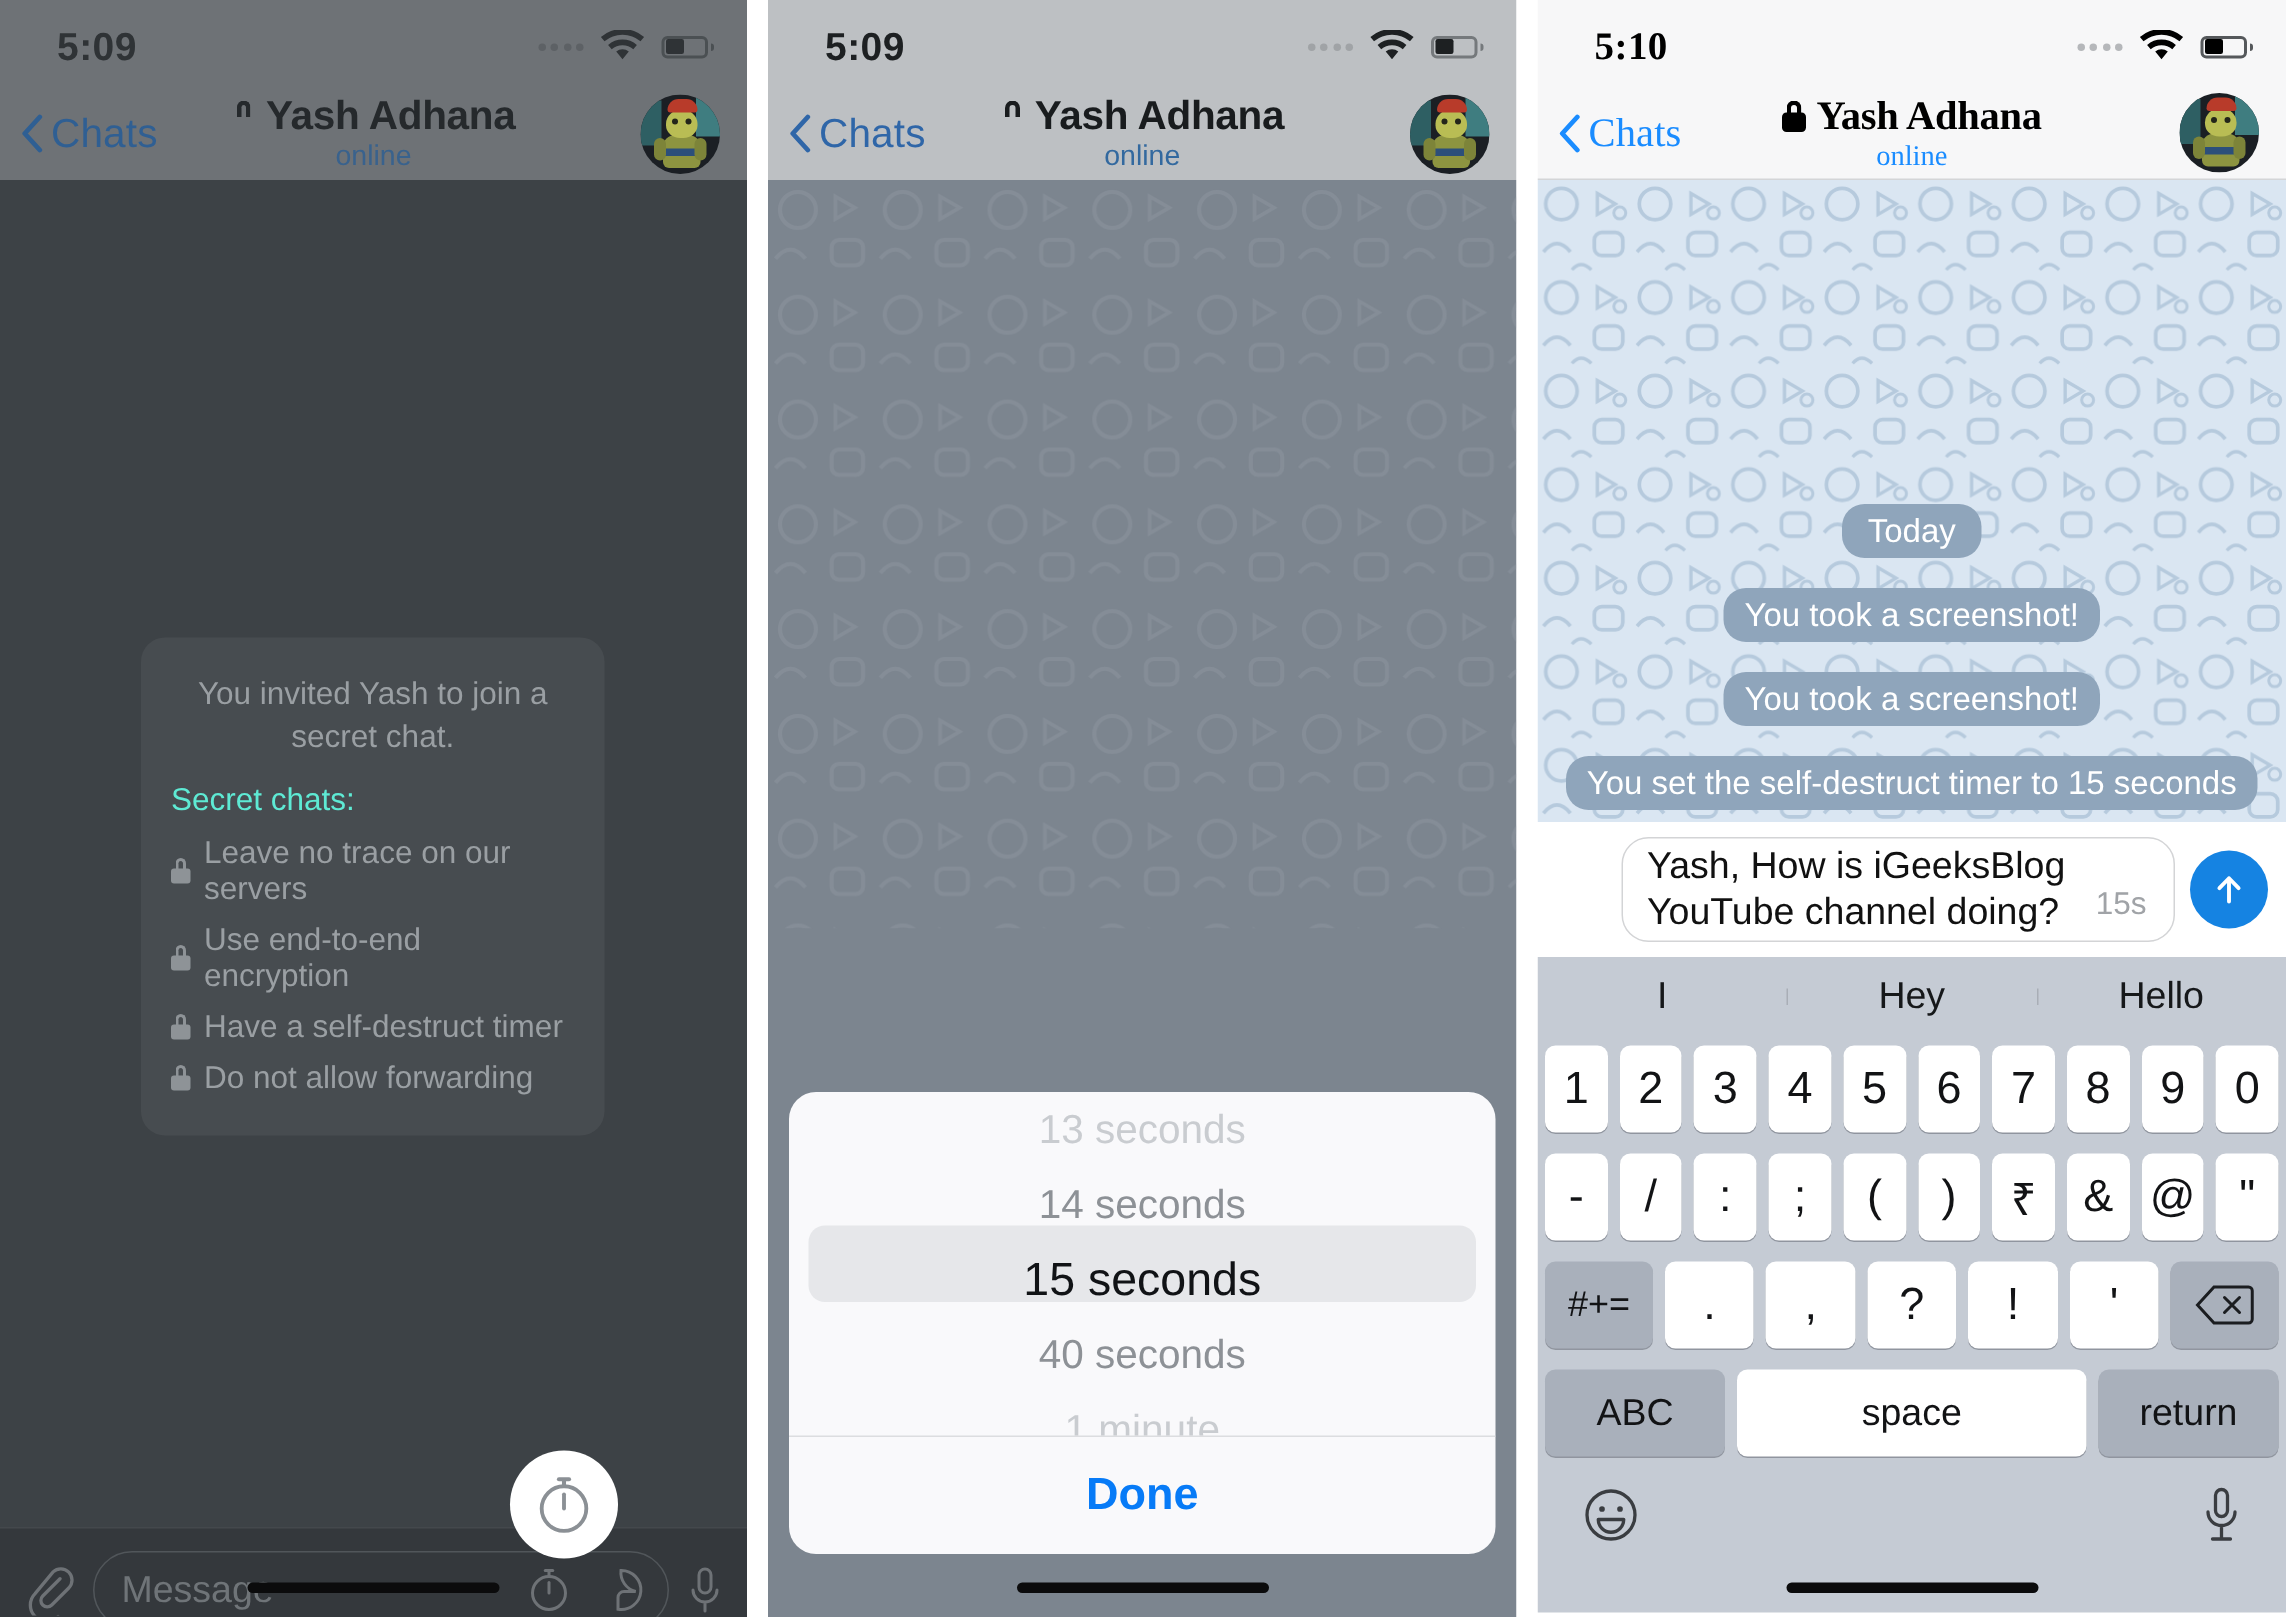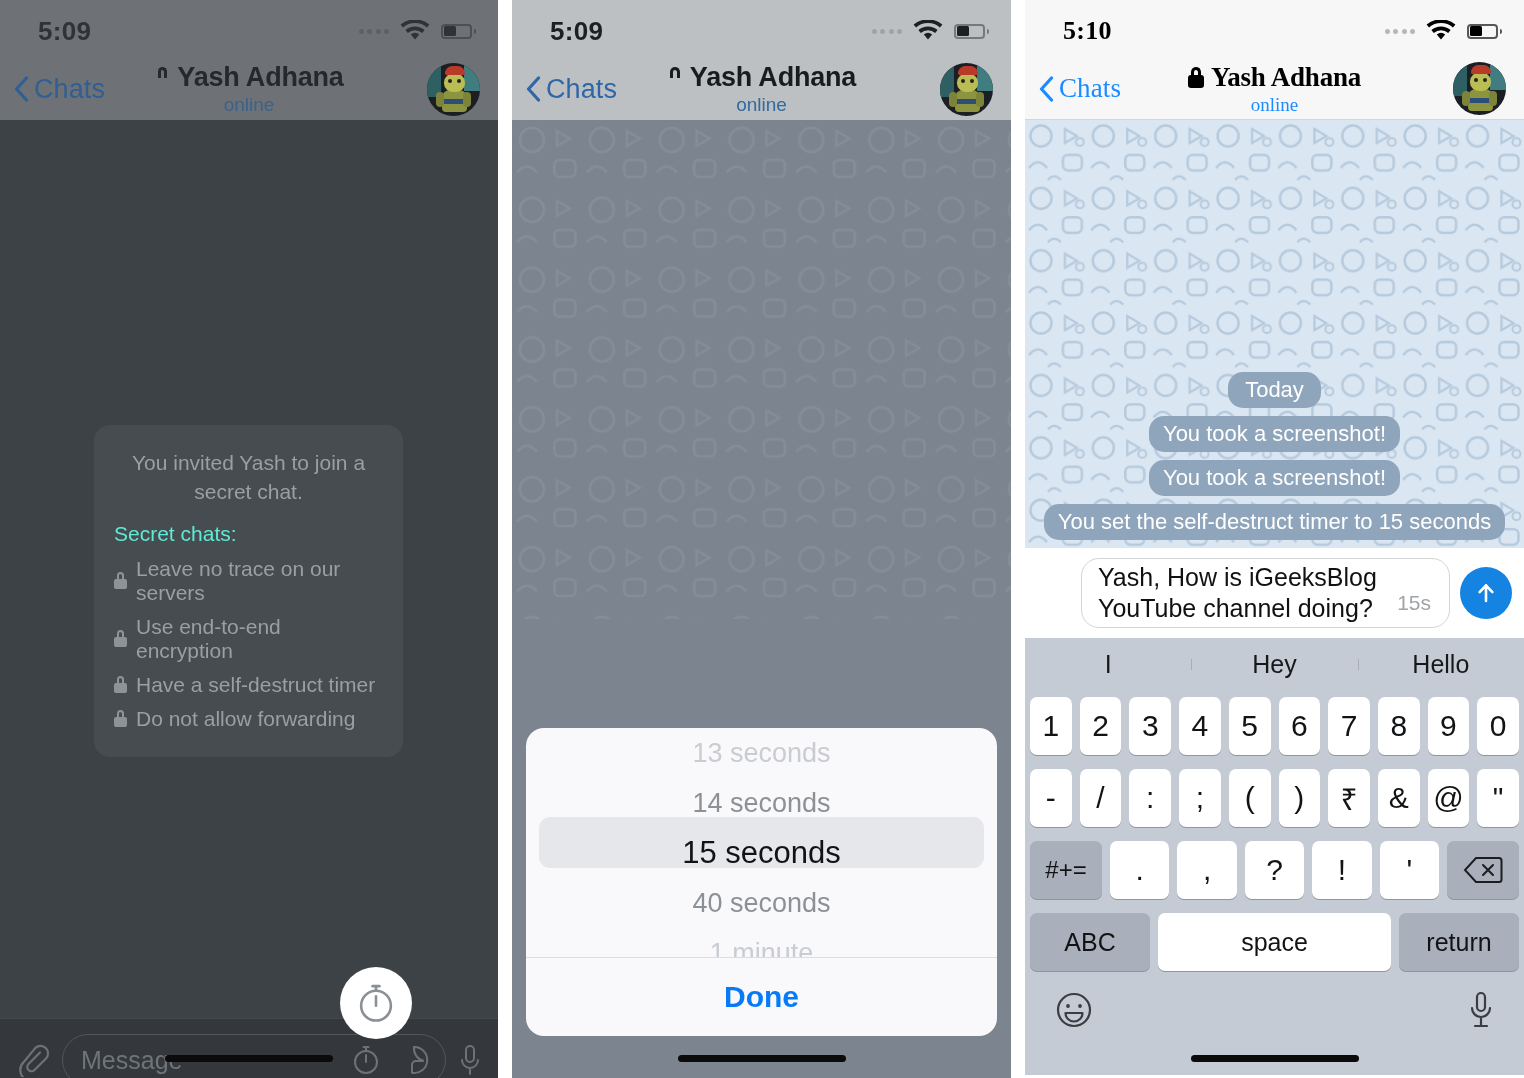--- a/index.html
+++ b/index.html
@@ -179,21 +179,21 @@
   .p3 .chev path{ stroke:#1a8cff; }
   .p3 .nav-back-label{ color:#1a8cff; }
   .p3 .lock-ico .body{ background:#000; }
   .p3 .lock-ico .shackle{ border-color:#000; }
   .p3 .nav-title{ color:#000; }
   .p3 .nav-sub{ color:#1a8cff; }
   .p3 .navbar{ border-bottom:1px solid #d4d5d7; }
 
   .chatarea{ position:relative; height:428px; background:#dae6f2; overflow:hidden; }
   .chatarea .wall{ position:absolute; inset:0; }
-  .msgs{ position:absolute; left:0; right:0; bottom:8px; display:flex; flex-direction:column; align-items:center; gap:8px; }
+  .msgs{ position:absolute; left:0; right:0; bottom:8px; display:flex; flex-direction:column; align-items:center; gap:20px; }
   .svcpill{
     background:#8fa5bb; color:#ffffff; border-radius:15px;
     padding:5px 14px; font-size:22px; white-space:nowrap;
   }
   .svcpill.daypill{ background:#8fa5bb; padding:5px 17px; }
 
   .p3 .composer{ position:relative; background:#ffffff; height:90px; }
   .p3 .comp-row{ height:90px; padding:0 12px; gap:10px; }
   .p3 .msgpill{
     border:1px solid #d3d4d6; background:#fff; height:70px; border-radius:18px;

